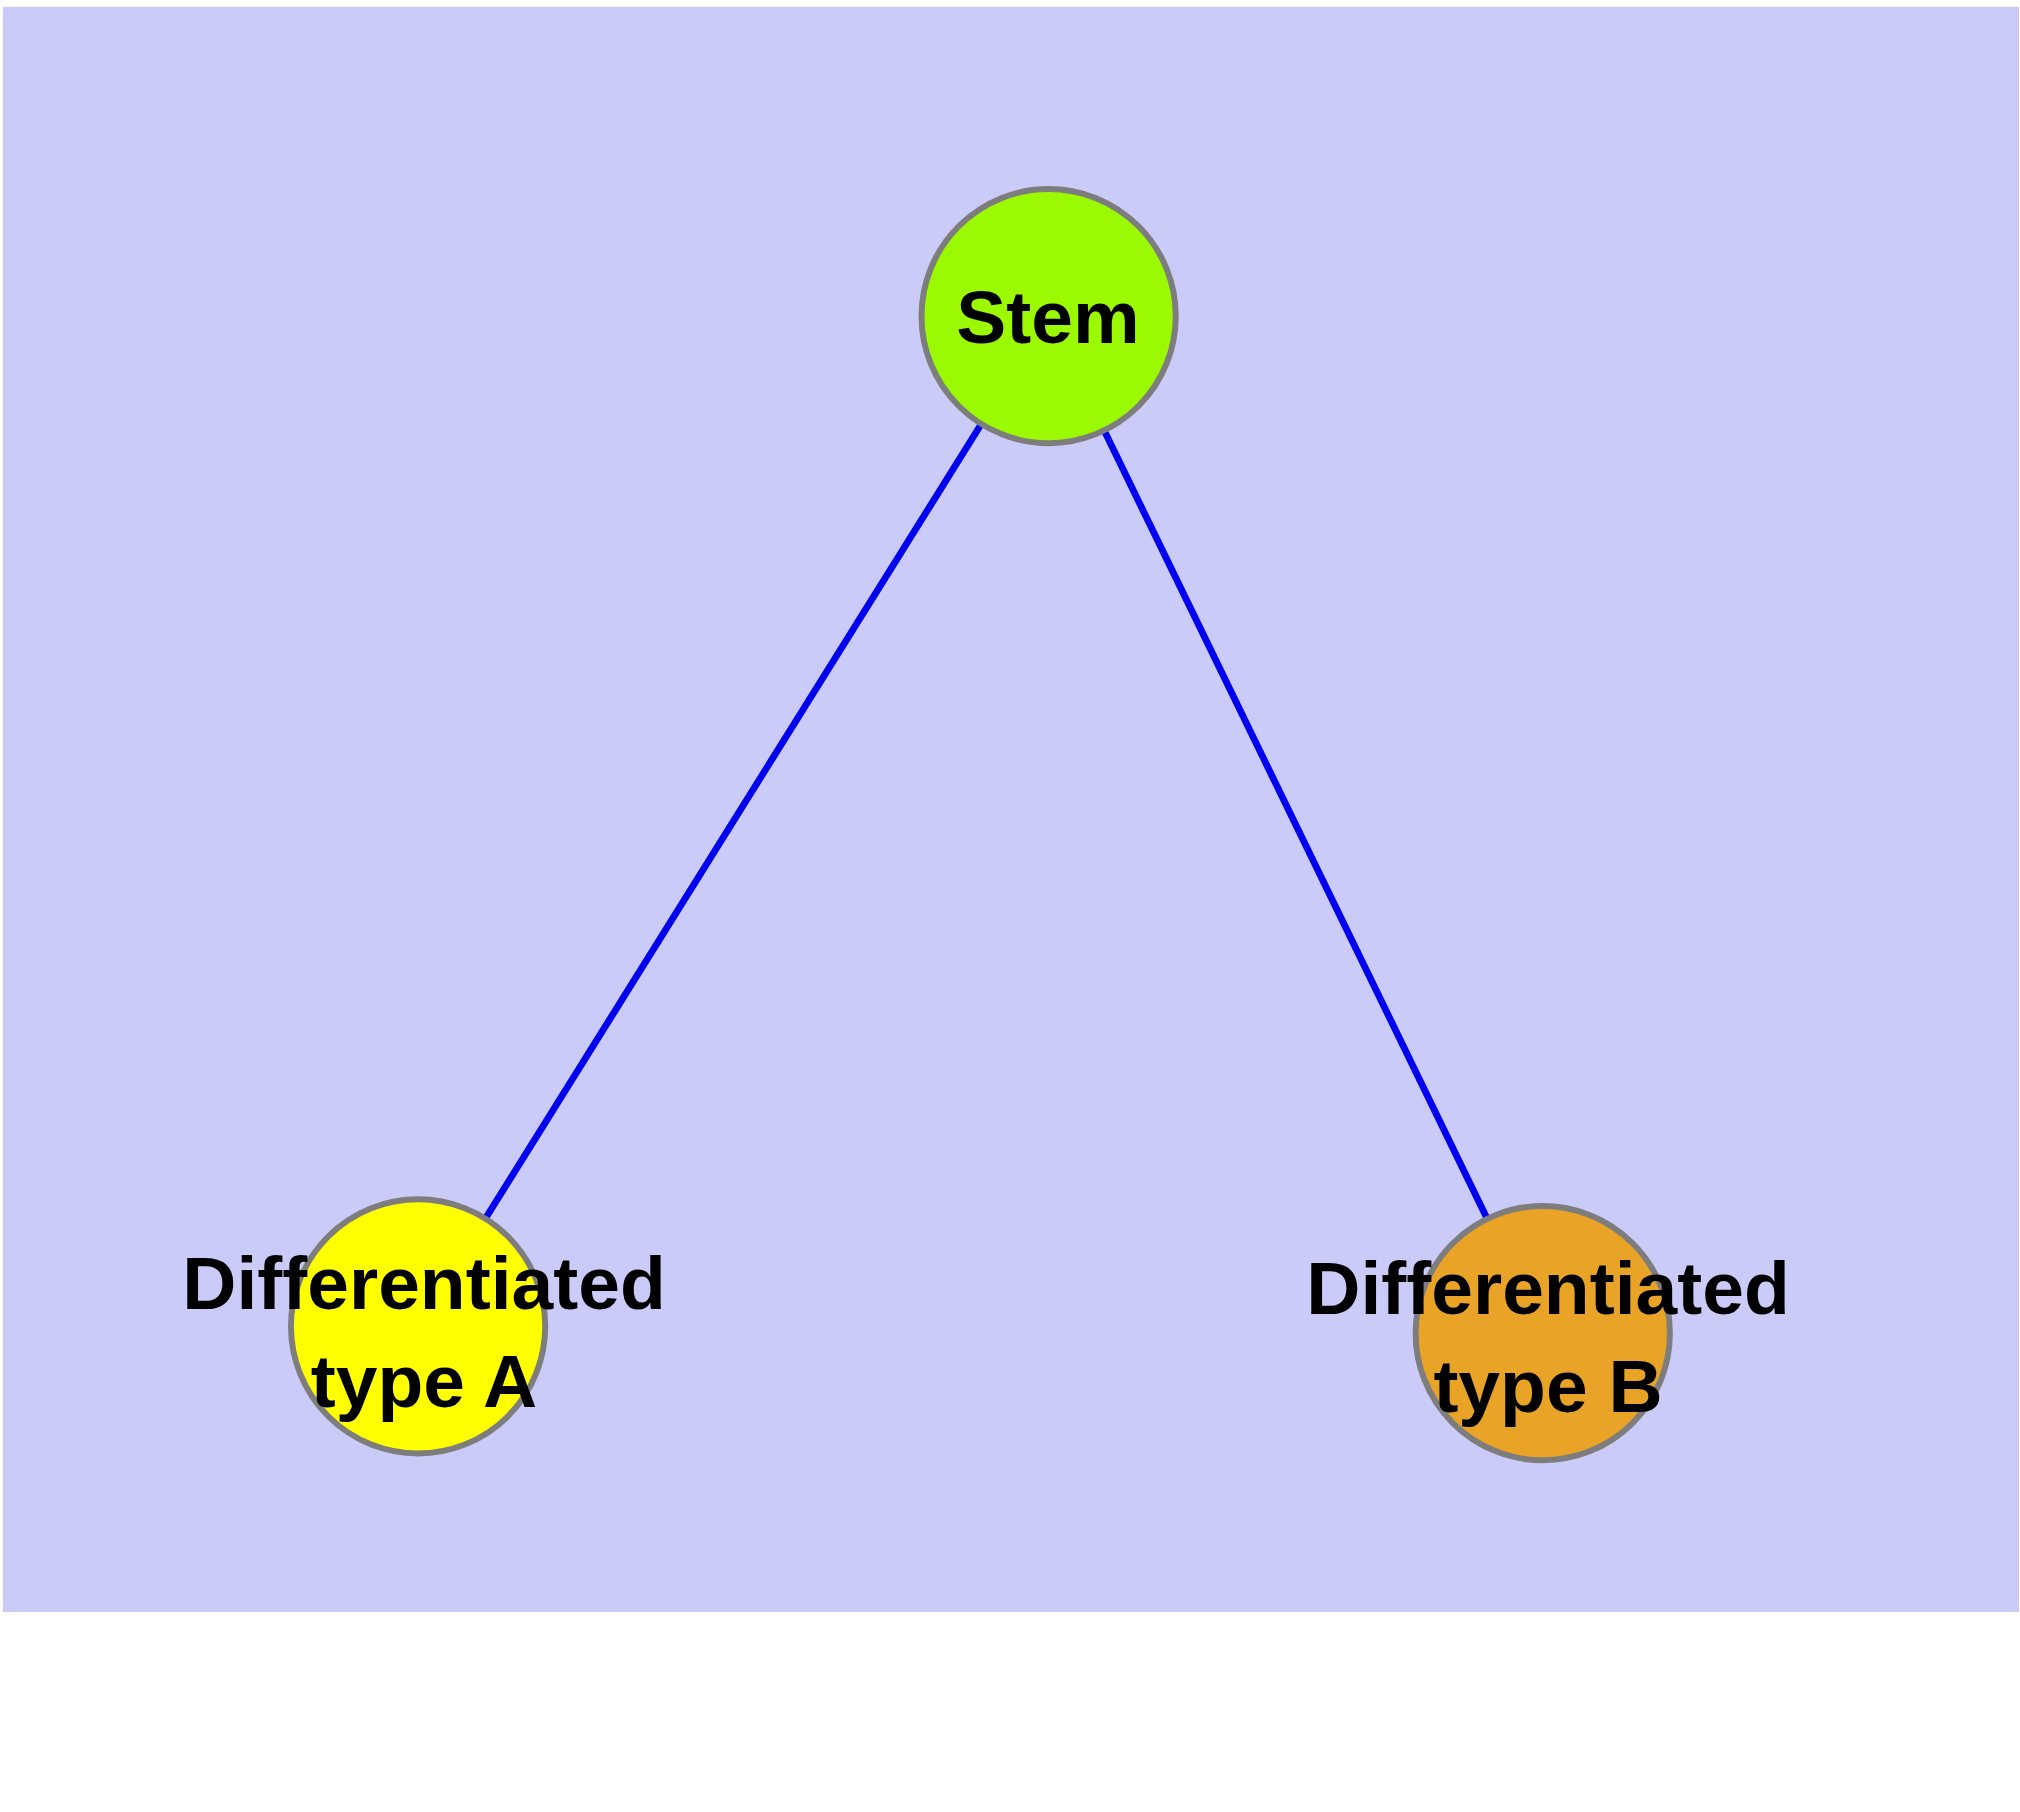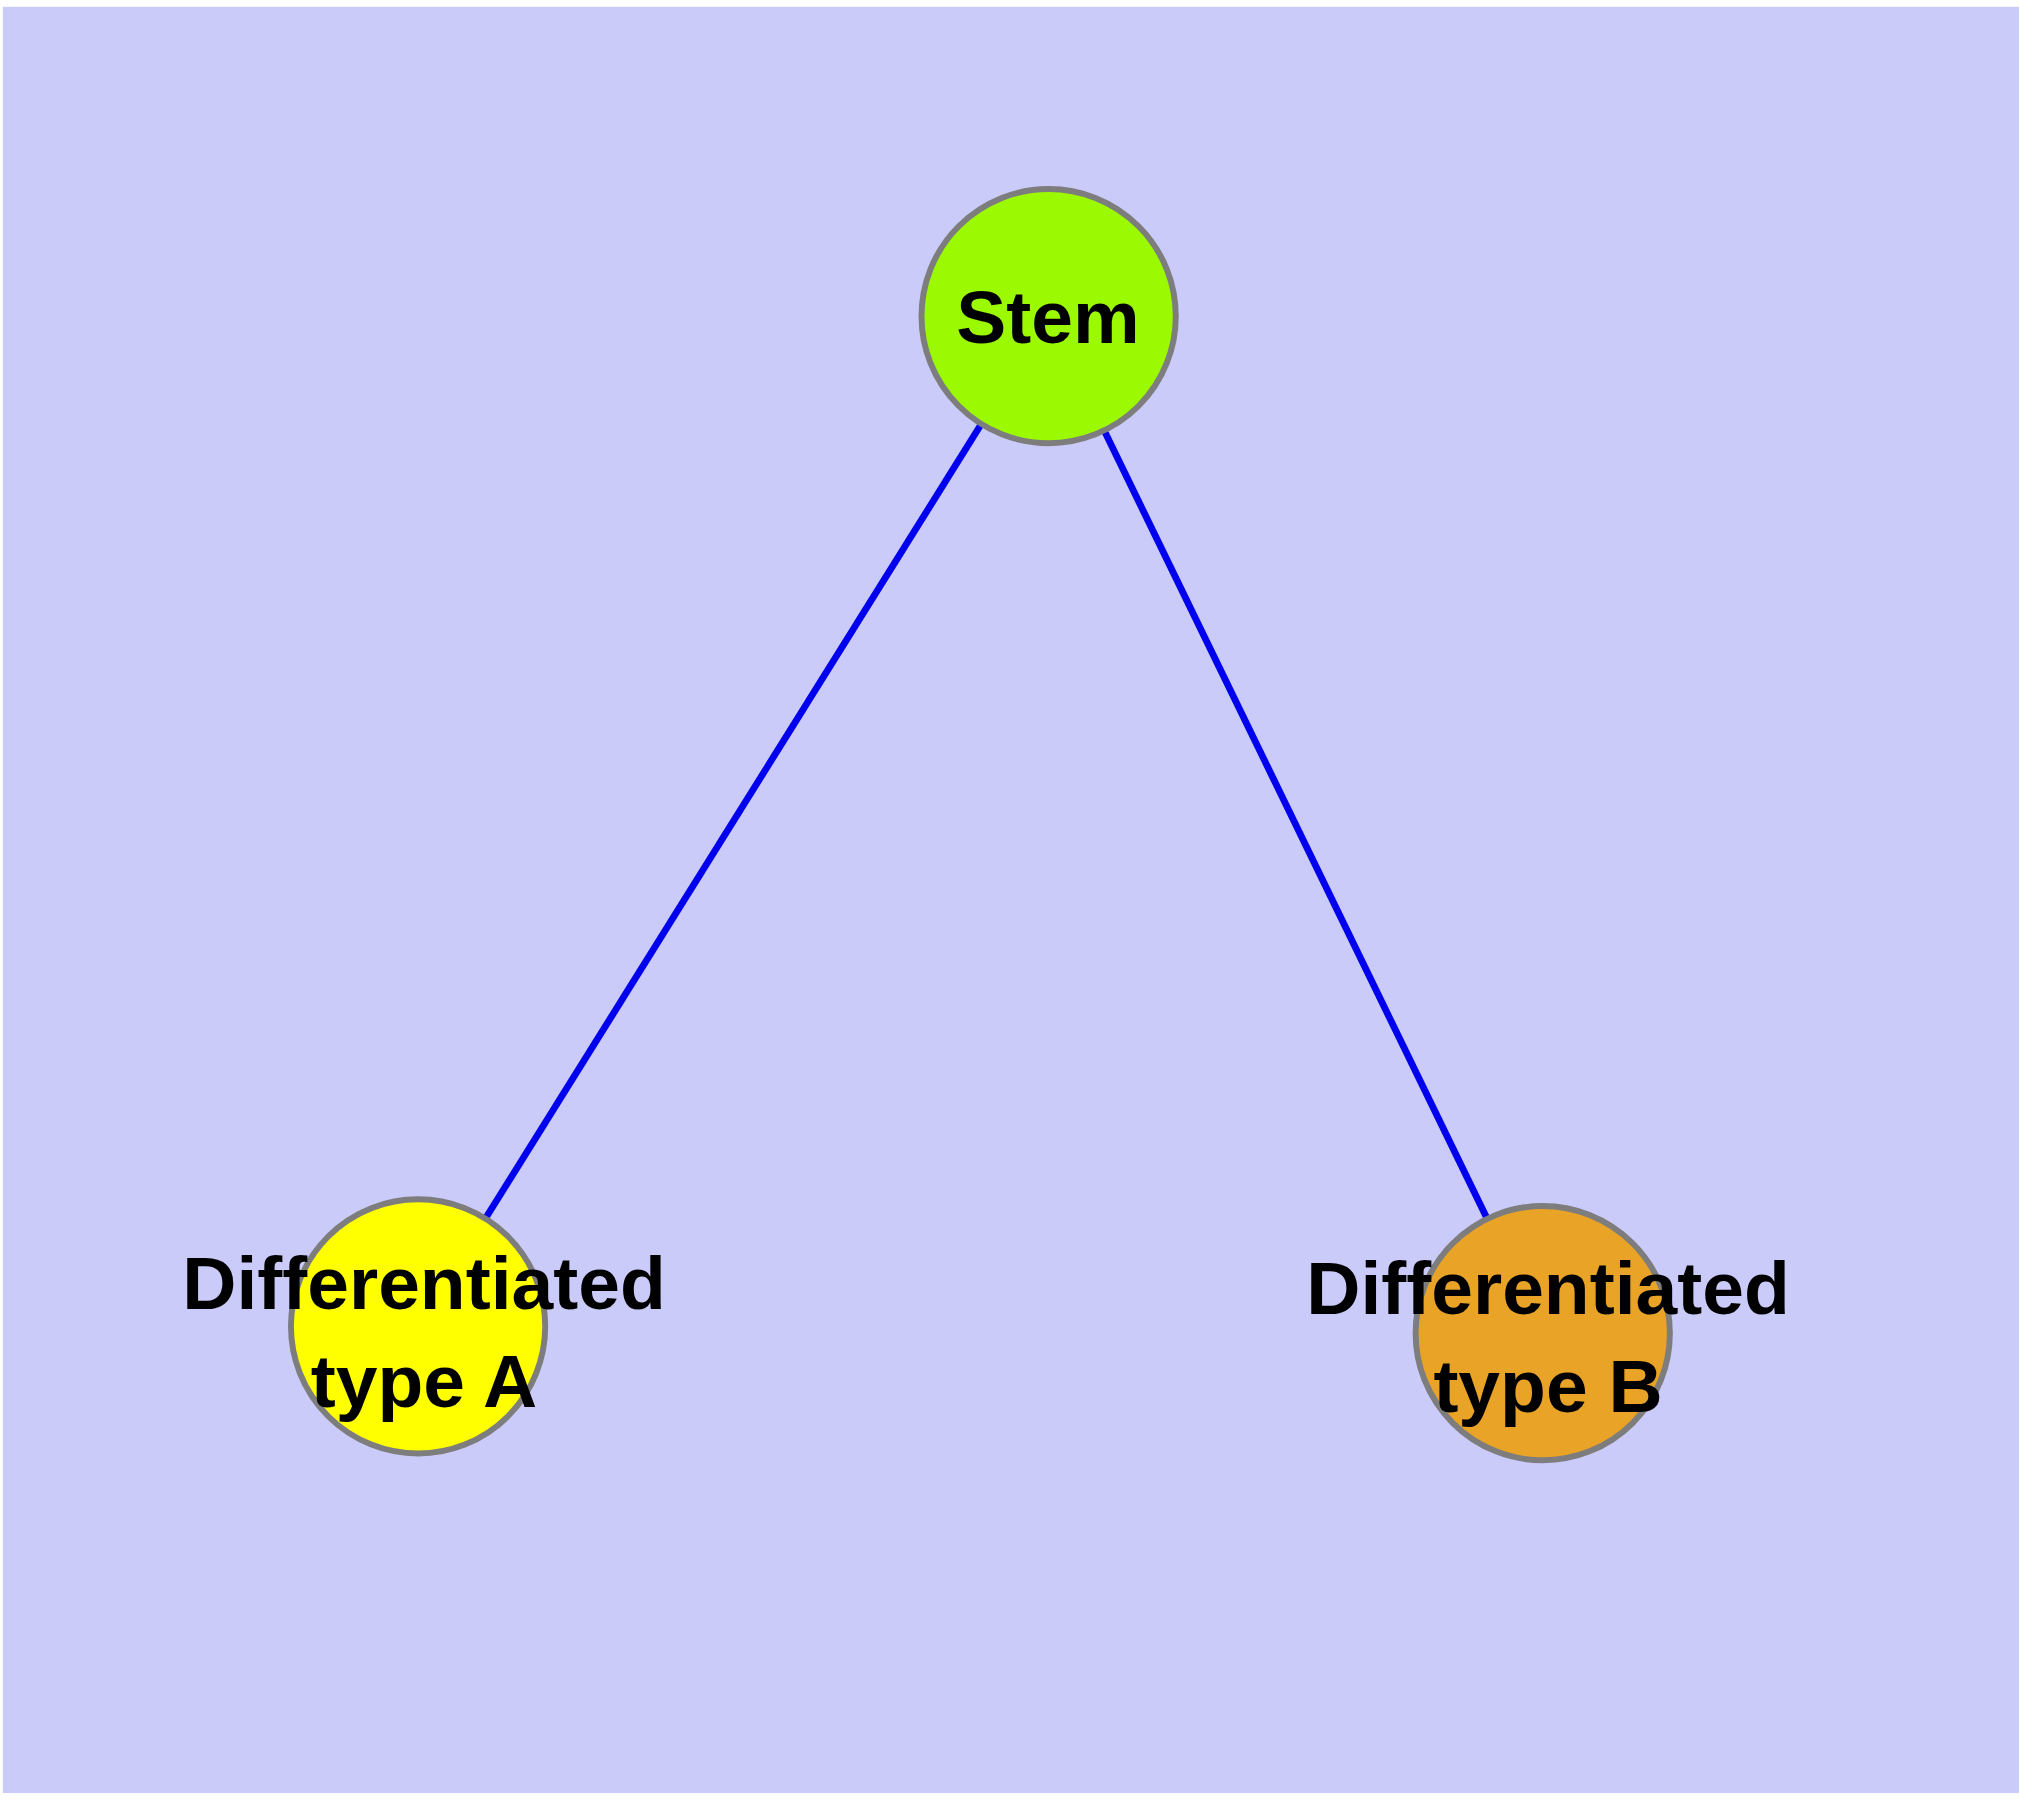--- a/index.html
+++ b/index.html
@@ -4,21 +4,21 @@
 <style>
   html, body {
     margin: 0;
     padding: 0;
     background: #ffffff;
     font-family: "Liberation Sans", sans-serif;
   }
   #stage {
     position: relative;
     width: 2021px;
-    height: 1793px;
+    height: 1612px;
     background: #ffffff;
     overflow: hidden;
   }
   #graph-svg {
     position: absolute;
     left: 0;
     top: 0;
     width: 2021px;
     height: 1812px;
     display: block;

